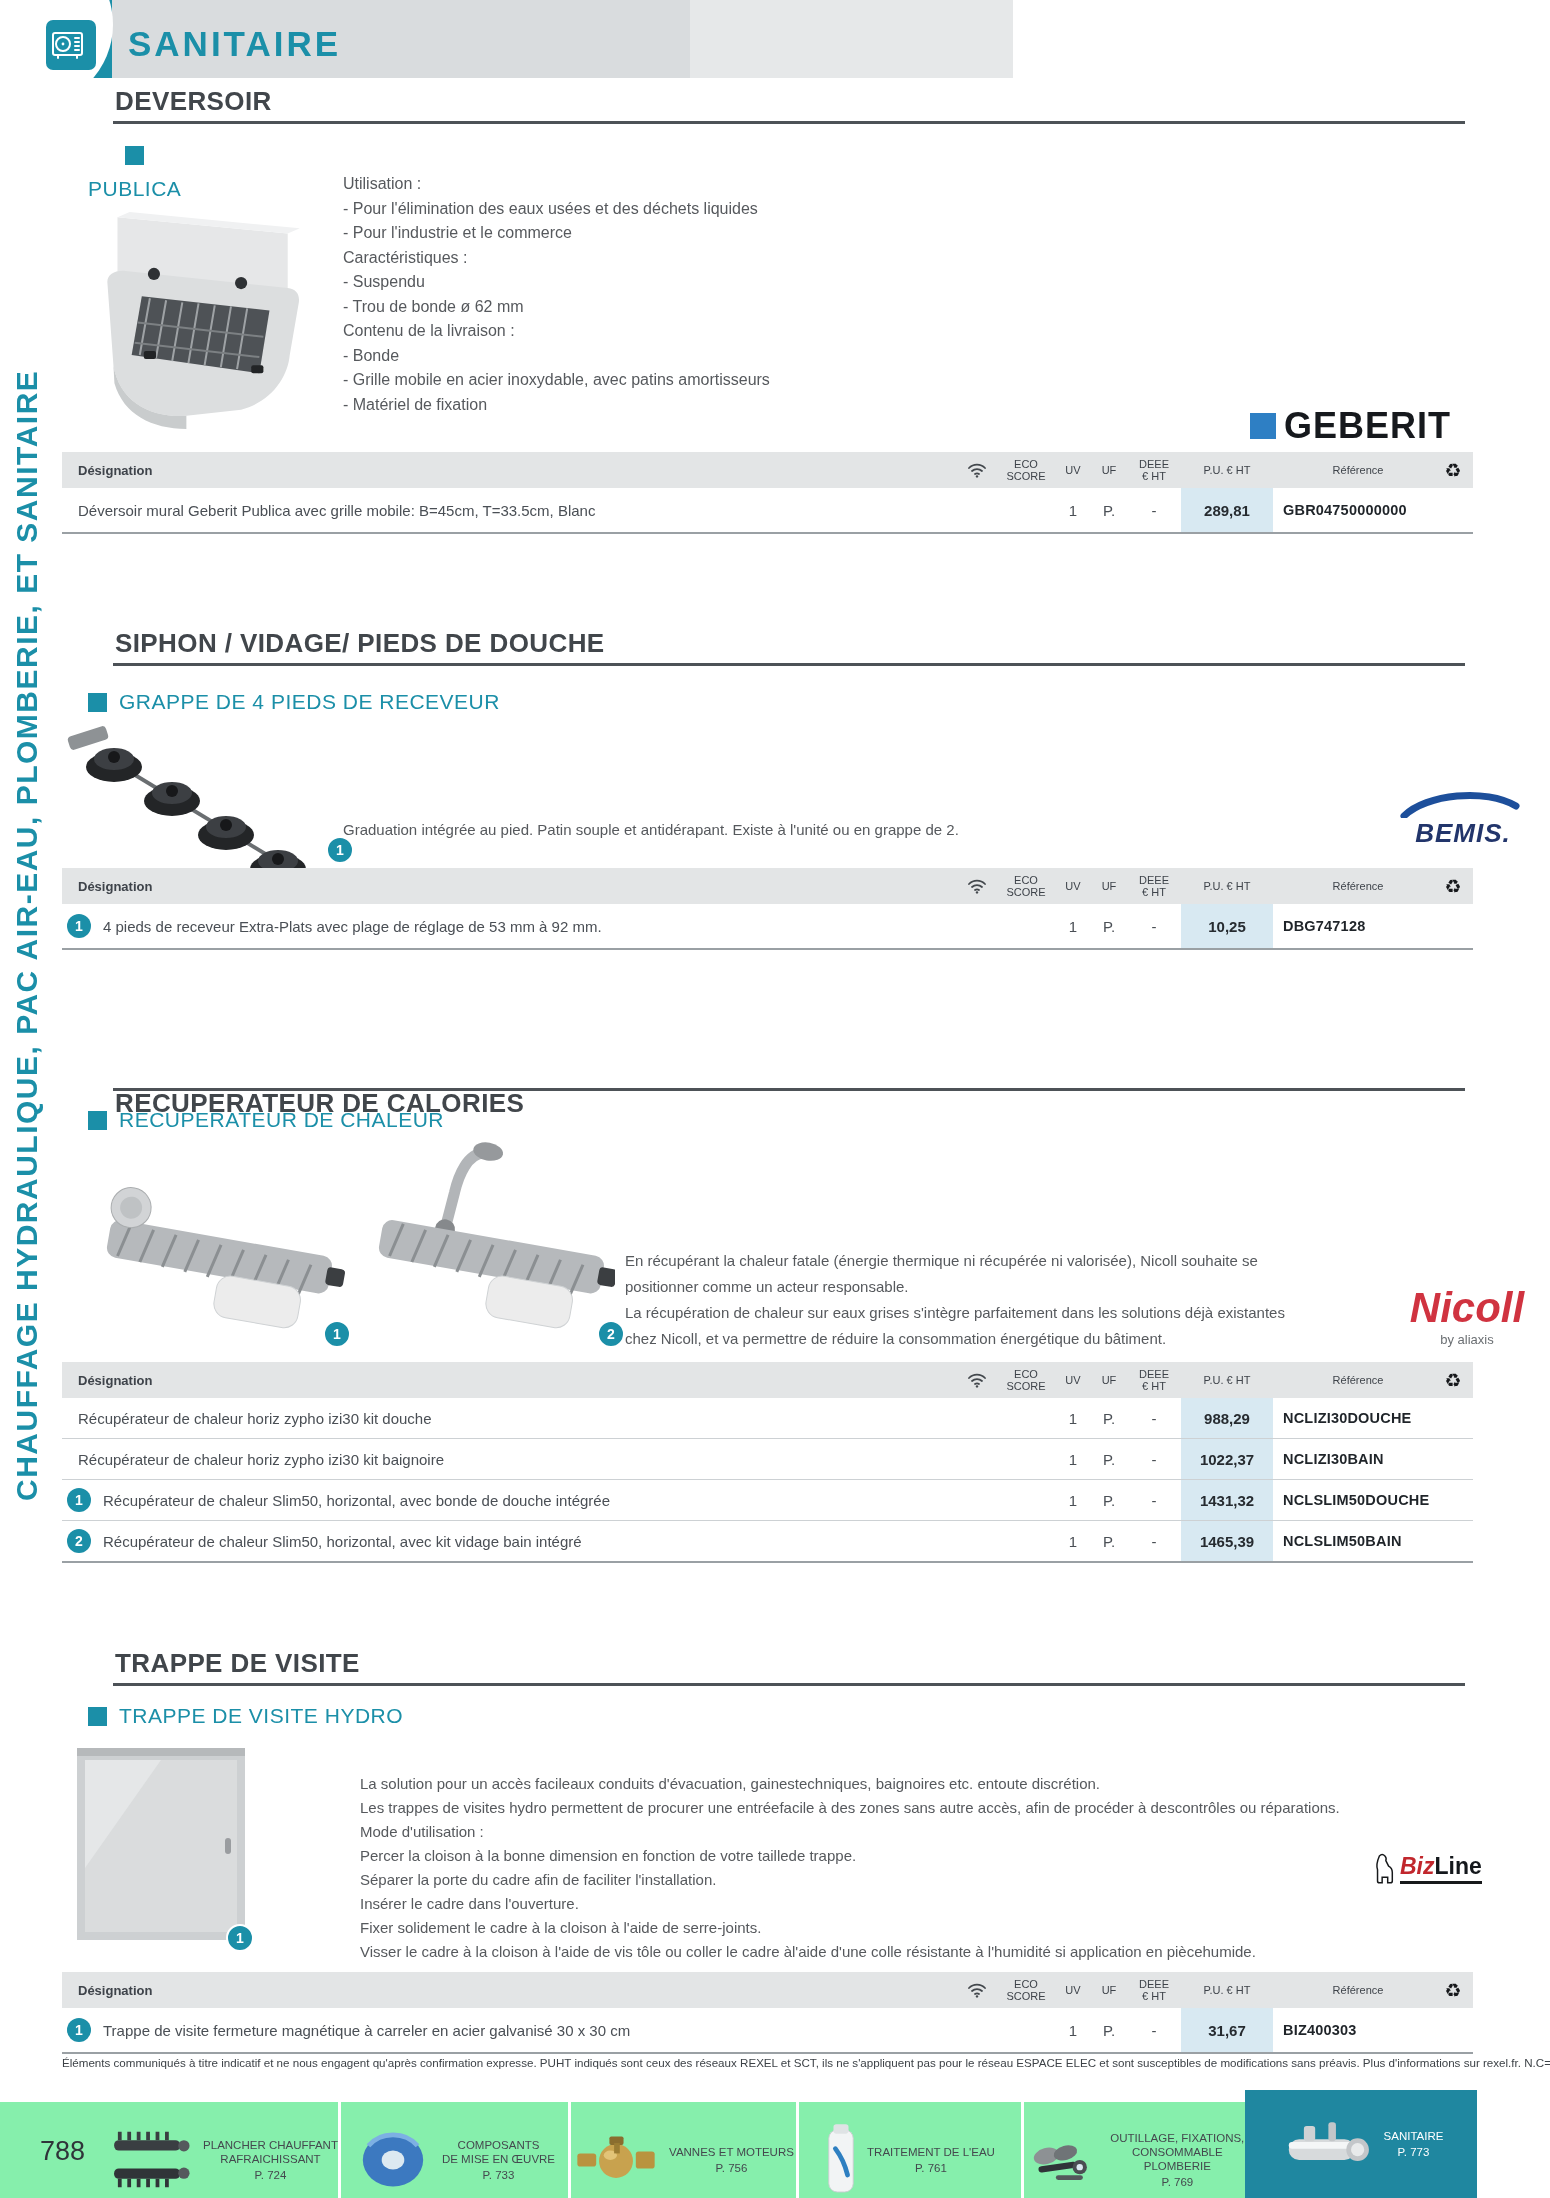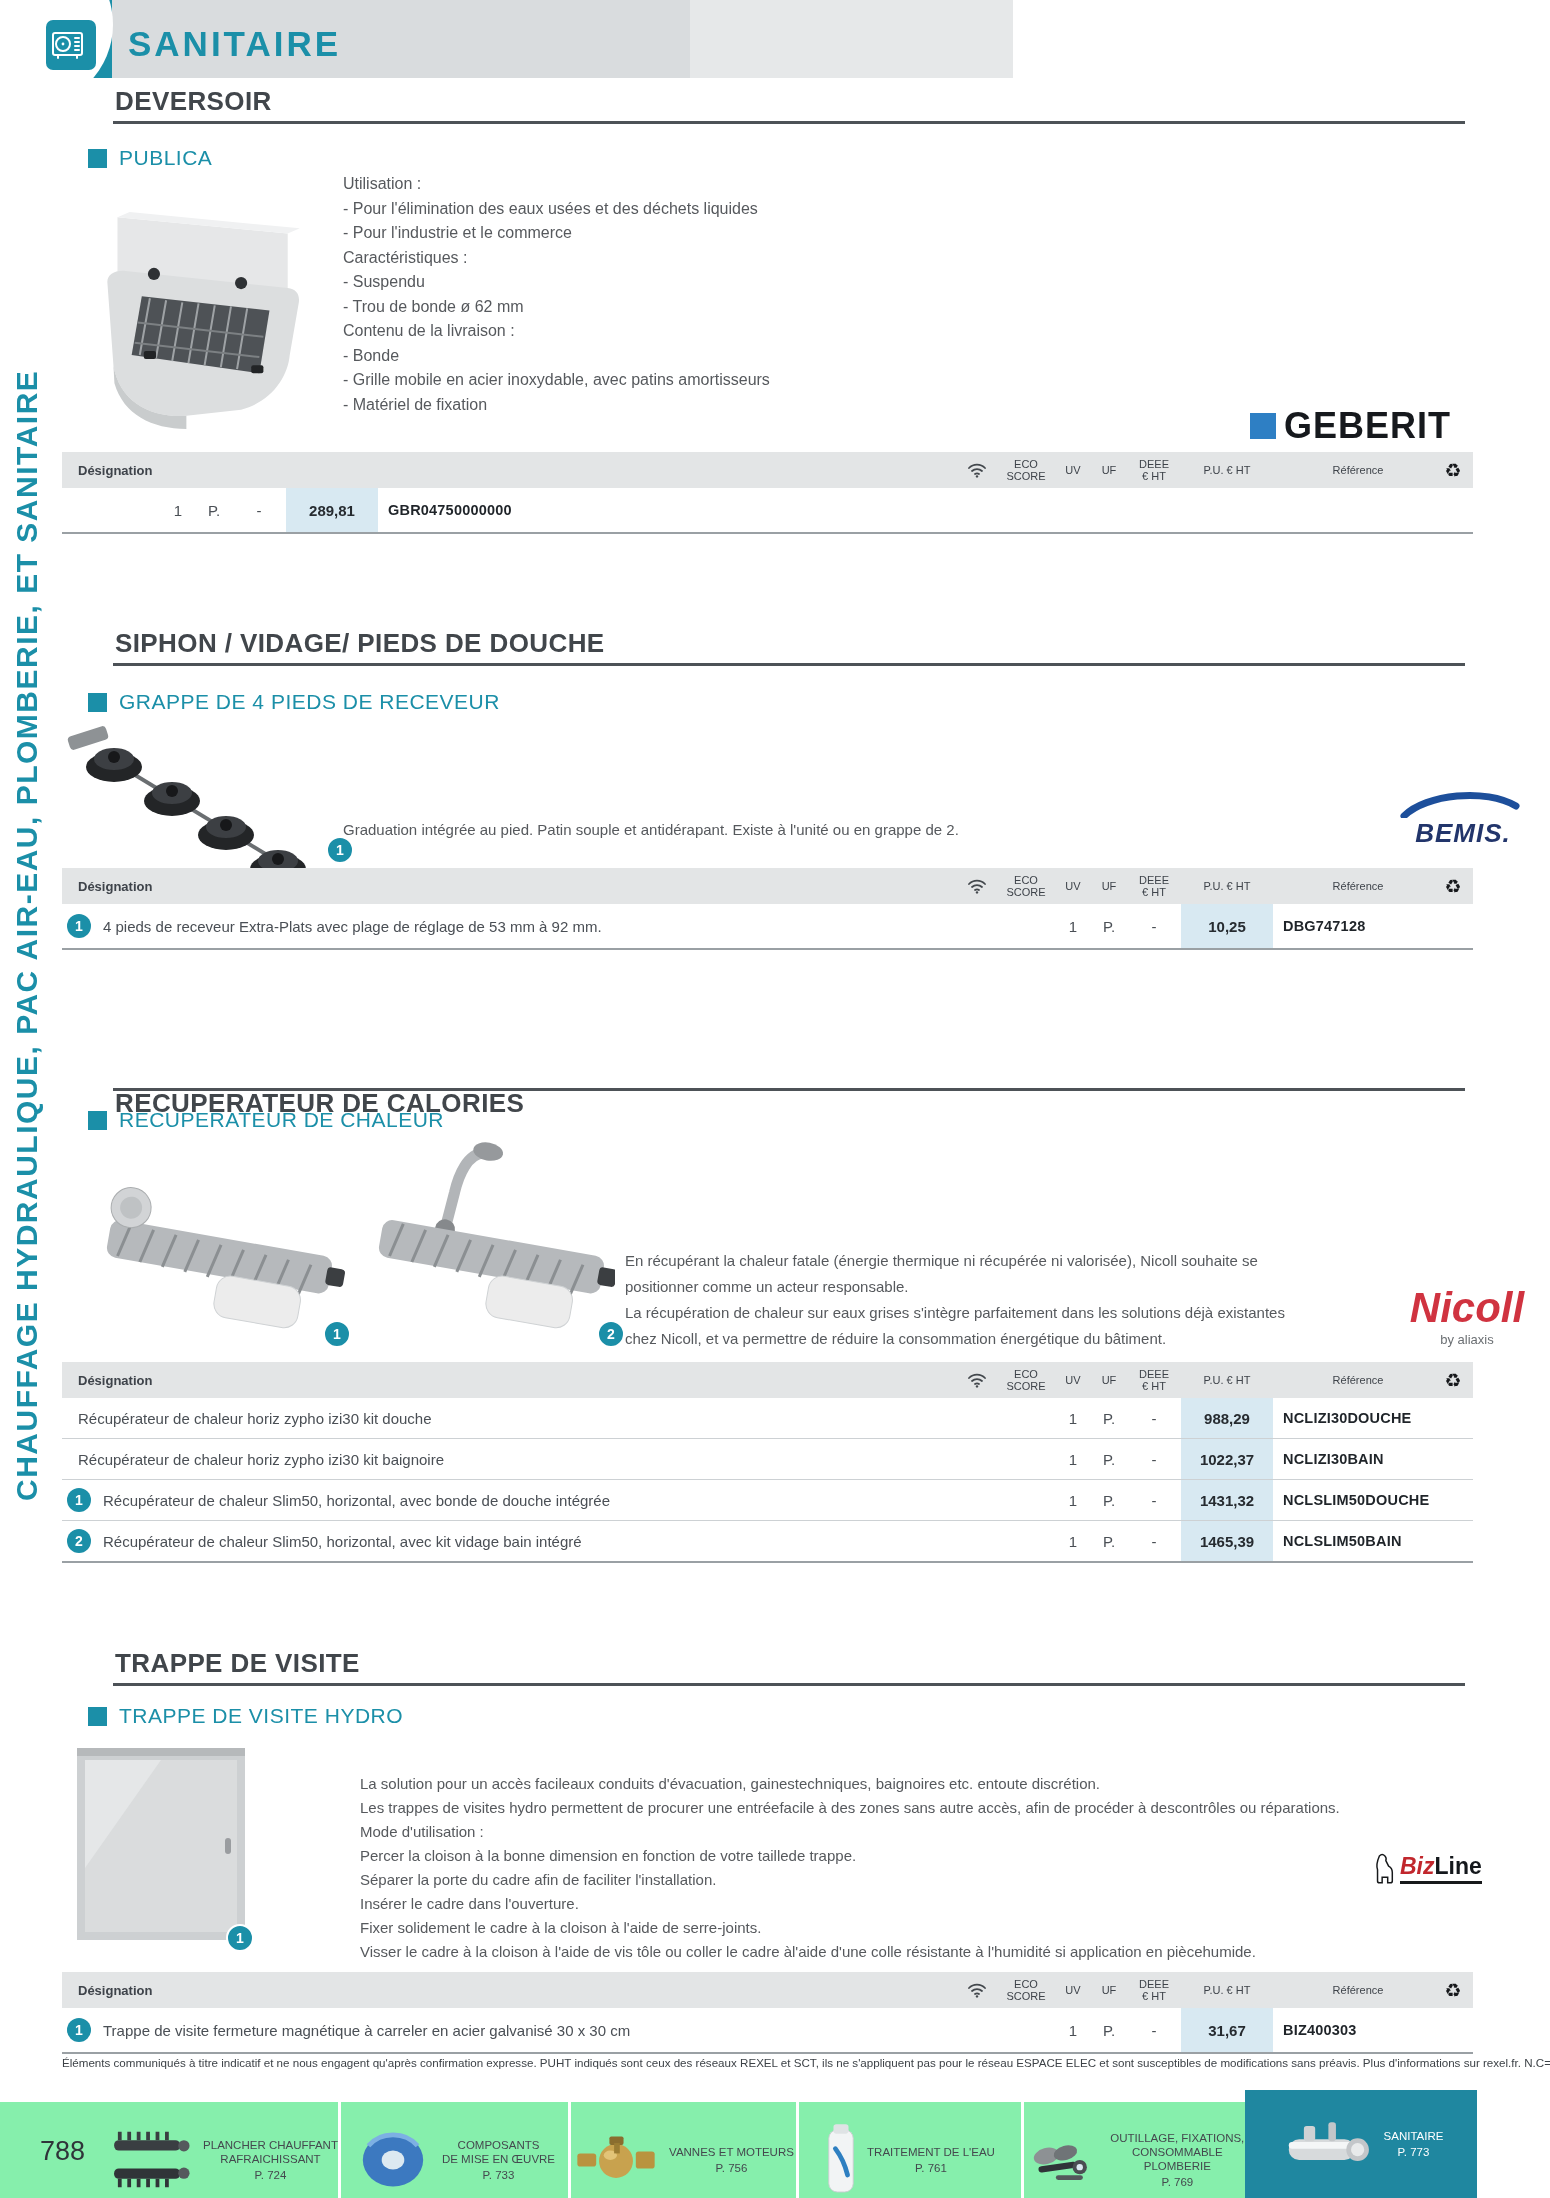--- a/index.html
+++ b/index.html
@@ -101,21 +101,21 @@
       <path d="M7,27 v3 M26,27 v3"></path>
     </svg>
   </div>
   <div class="page-header-title">SANITAIRE</div>
 
   <div class="sidebar-vtext">CHAUFFAGE HYDRAULIQUE, PAC AIR-EAU, PLOMBERIE, ET SANITAIRE</div>
 
   <div class="sec-title" style="top:86px;">DEVERSOIR</div>
   <div class="sec-rule" style="top:121px;"></div>
 
-  <div class="subsec" style="left:88px;top:146px;">
+  <div class="subsec" style="left:88px;top:146px;flex-direction:column;">
     <span class="sq"></span>
     <span class="lbl">PUBLICA</span>
   </div>
 
   <div class="imgbox" style="left:88px;top:203px;">
     <svg width="215" height="228" viewBox="0 0 210 225">
       <path d="M28,14 L196,30 L196,98 L28,80 Z" fill="#e6e7e8"></path>
       <path d="M28,14 L40,9 L208,25 L196,30 Z" fill="#f0f1f2"></path>
       <path d="M18,78 C18,70 26,66 36,67 L196,84 C204,85 208,90 207,98 L198,150 C196,172 180,196 150,204 L96,210 C60,212 30,196 24,160 Z" fill="#dcdedf"></path>
       <path d="M24,160 C30,196 60,212 96,210 L96,223 C62,223 34,209 25,178 Z" fill="#c9cccd"></path>
@@ -166,20 +166,21 @@
       <div class="cell c-deee two-line">
           <span><span>DEEE</span><br><span>€ HT</span></span>
         </div>
       <div class="cell c-pu">P.U. € HT</div>
       <div class="cell c-ref" style="justify-content:center;">Référence</div>
       <div class="cell c-rec">
           <span class="recycle-glyph">♻</span>
         </div>
     </div>
     <div class="prow pbody last">
+      <div class="cell c-design">Déversoir mural Geberit Publica avec grille mobile: B=45cm, T=33.5cm, Blanc</div>
       <div class="cell c-wifi"></div>
       <div class="cell c-eco"></div>
       <div class="cell c-uv">1</div>
       <div class="cell c-uf">P.</div>
       <div class="cell c-deee">-</div>
       <div class="cell c-pu">289,81</div>
       <div class="cell c-ref">GBR04750000000</div>
       <div class="cell c-rec"></div>
     </div>
   </div>

